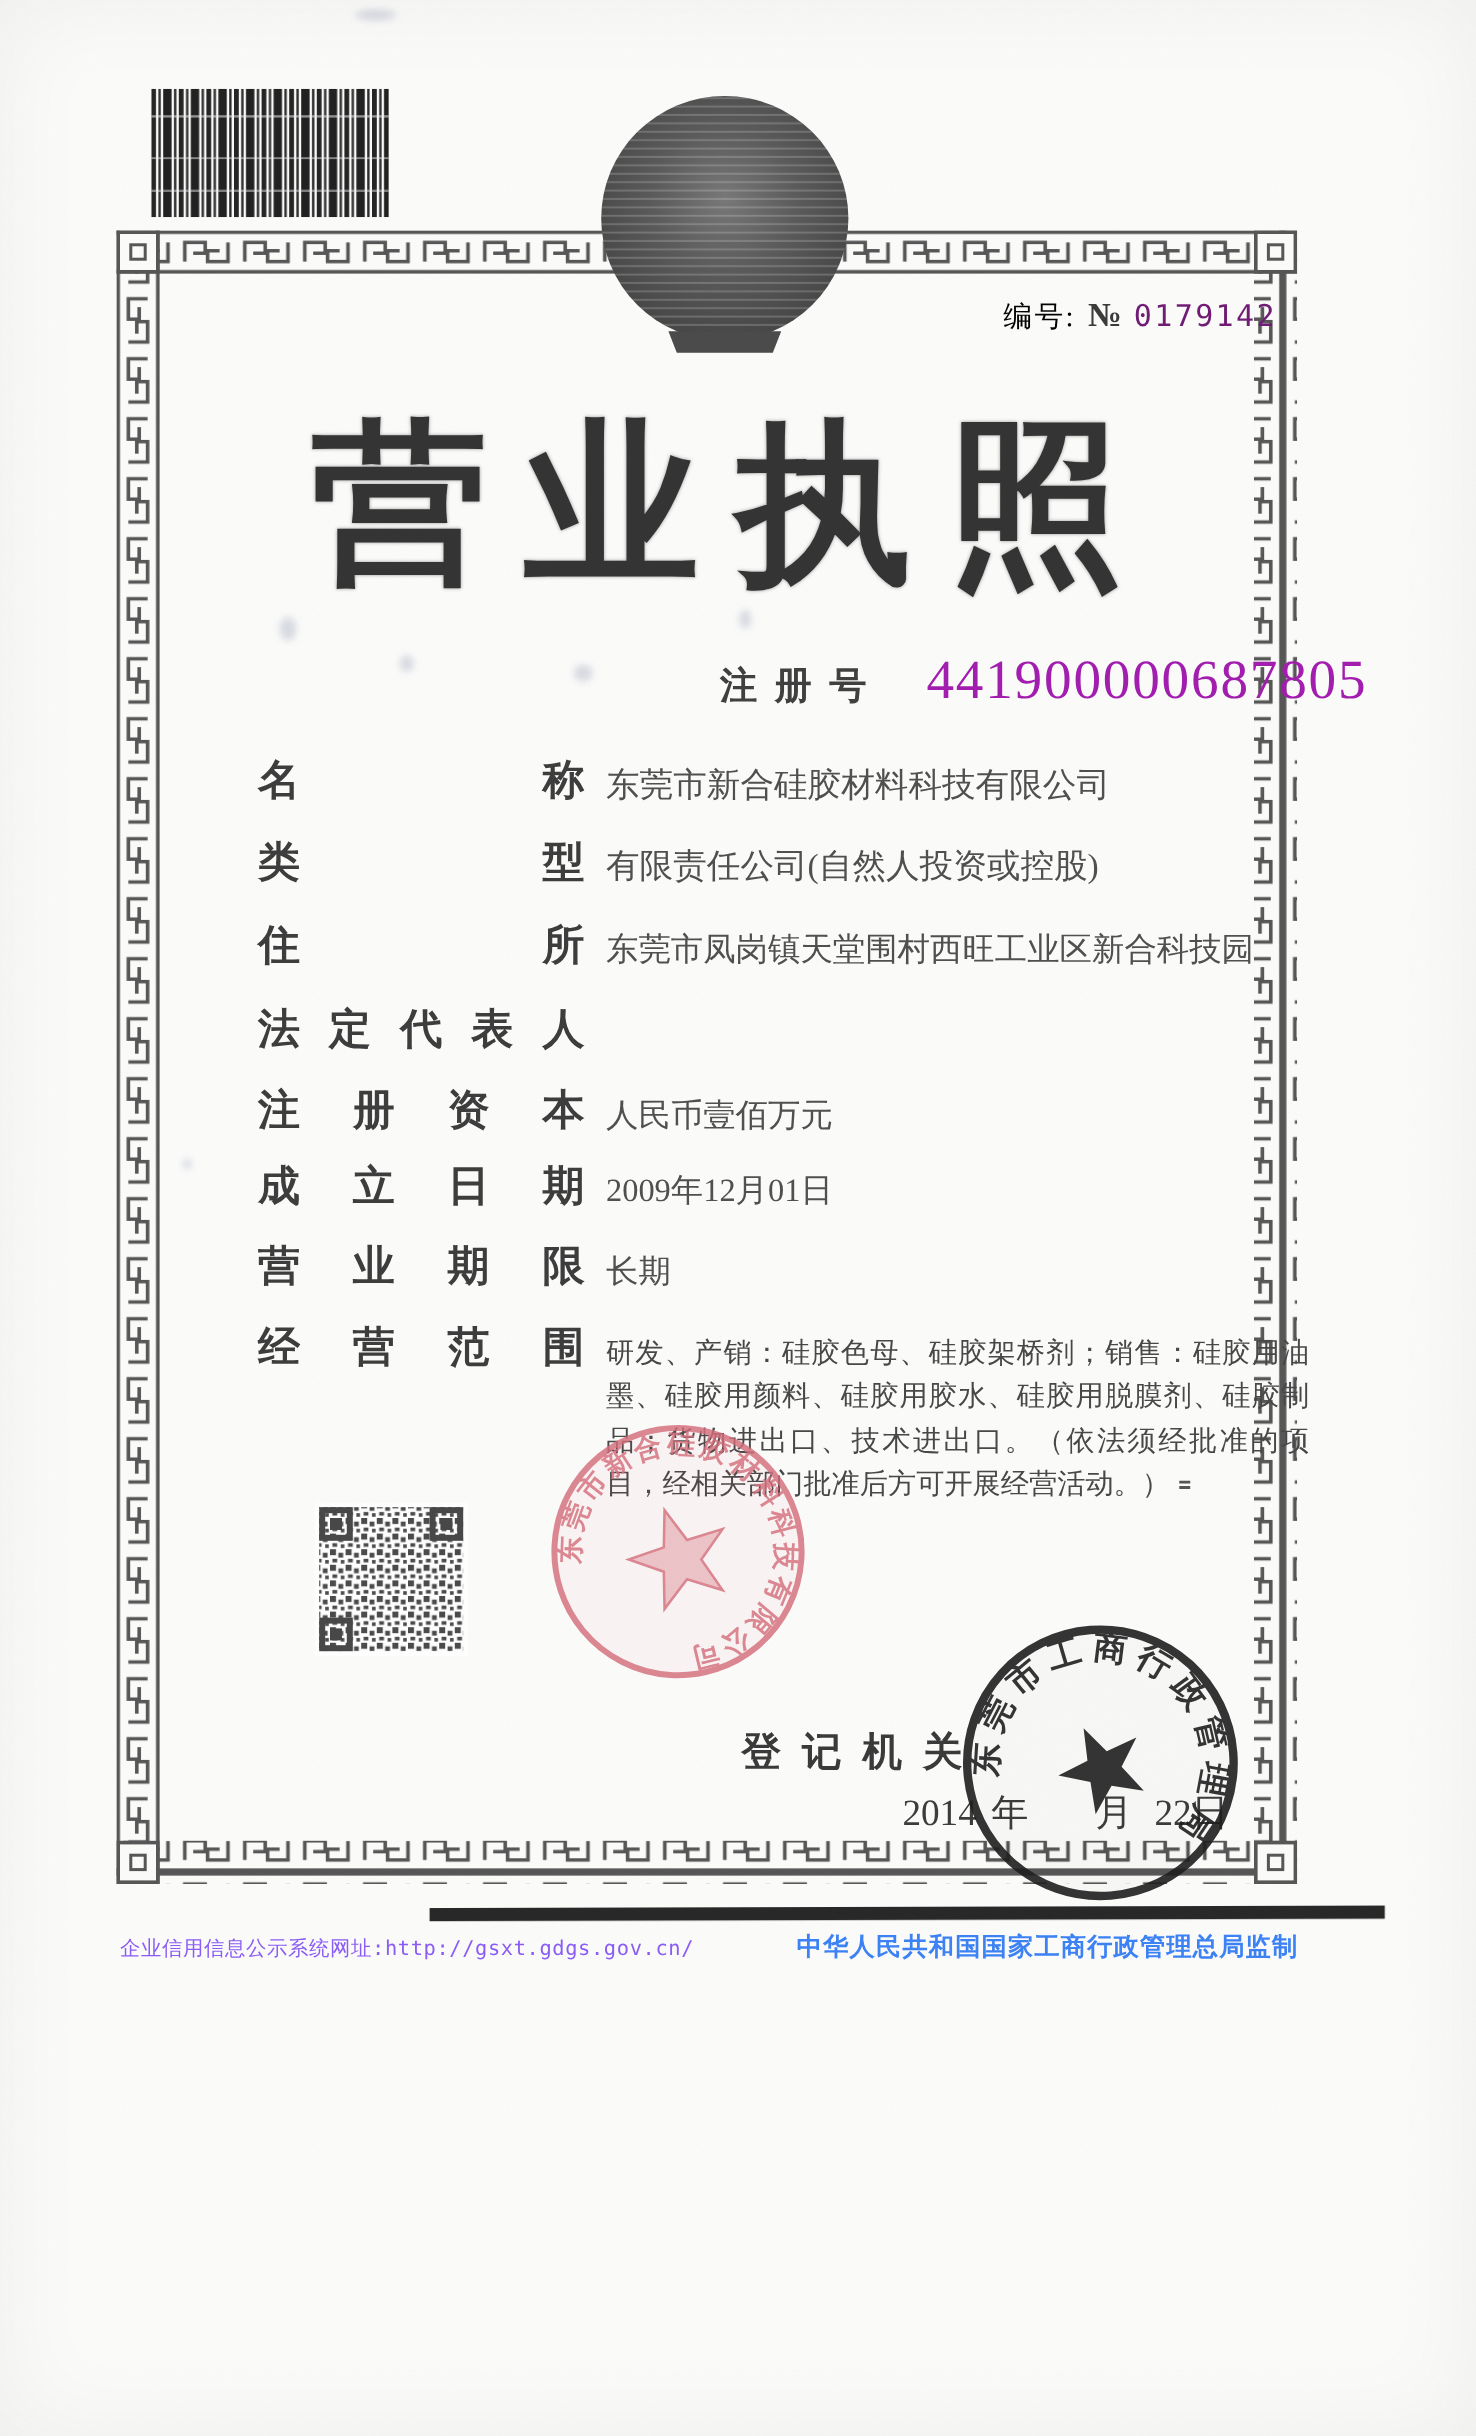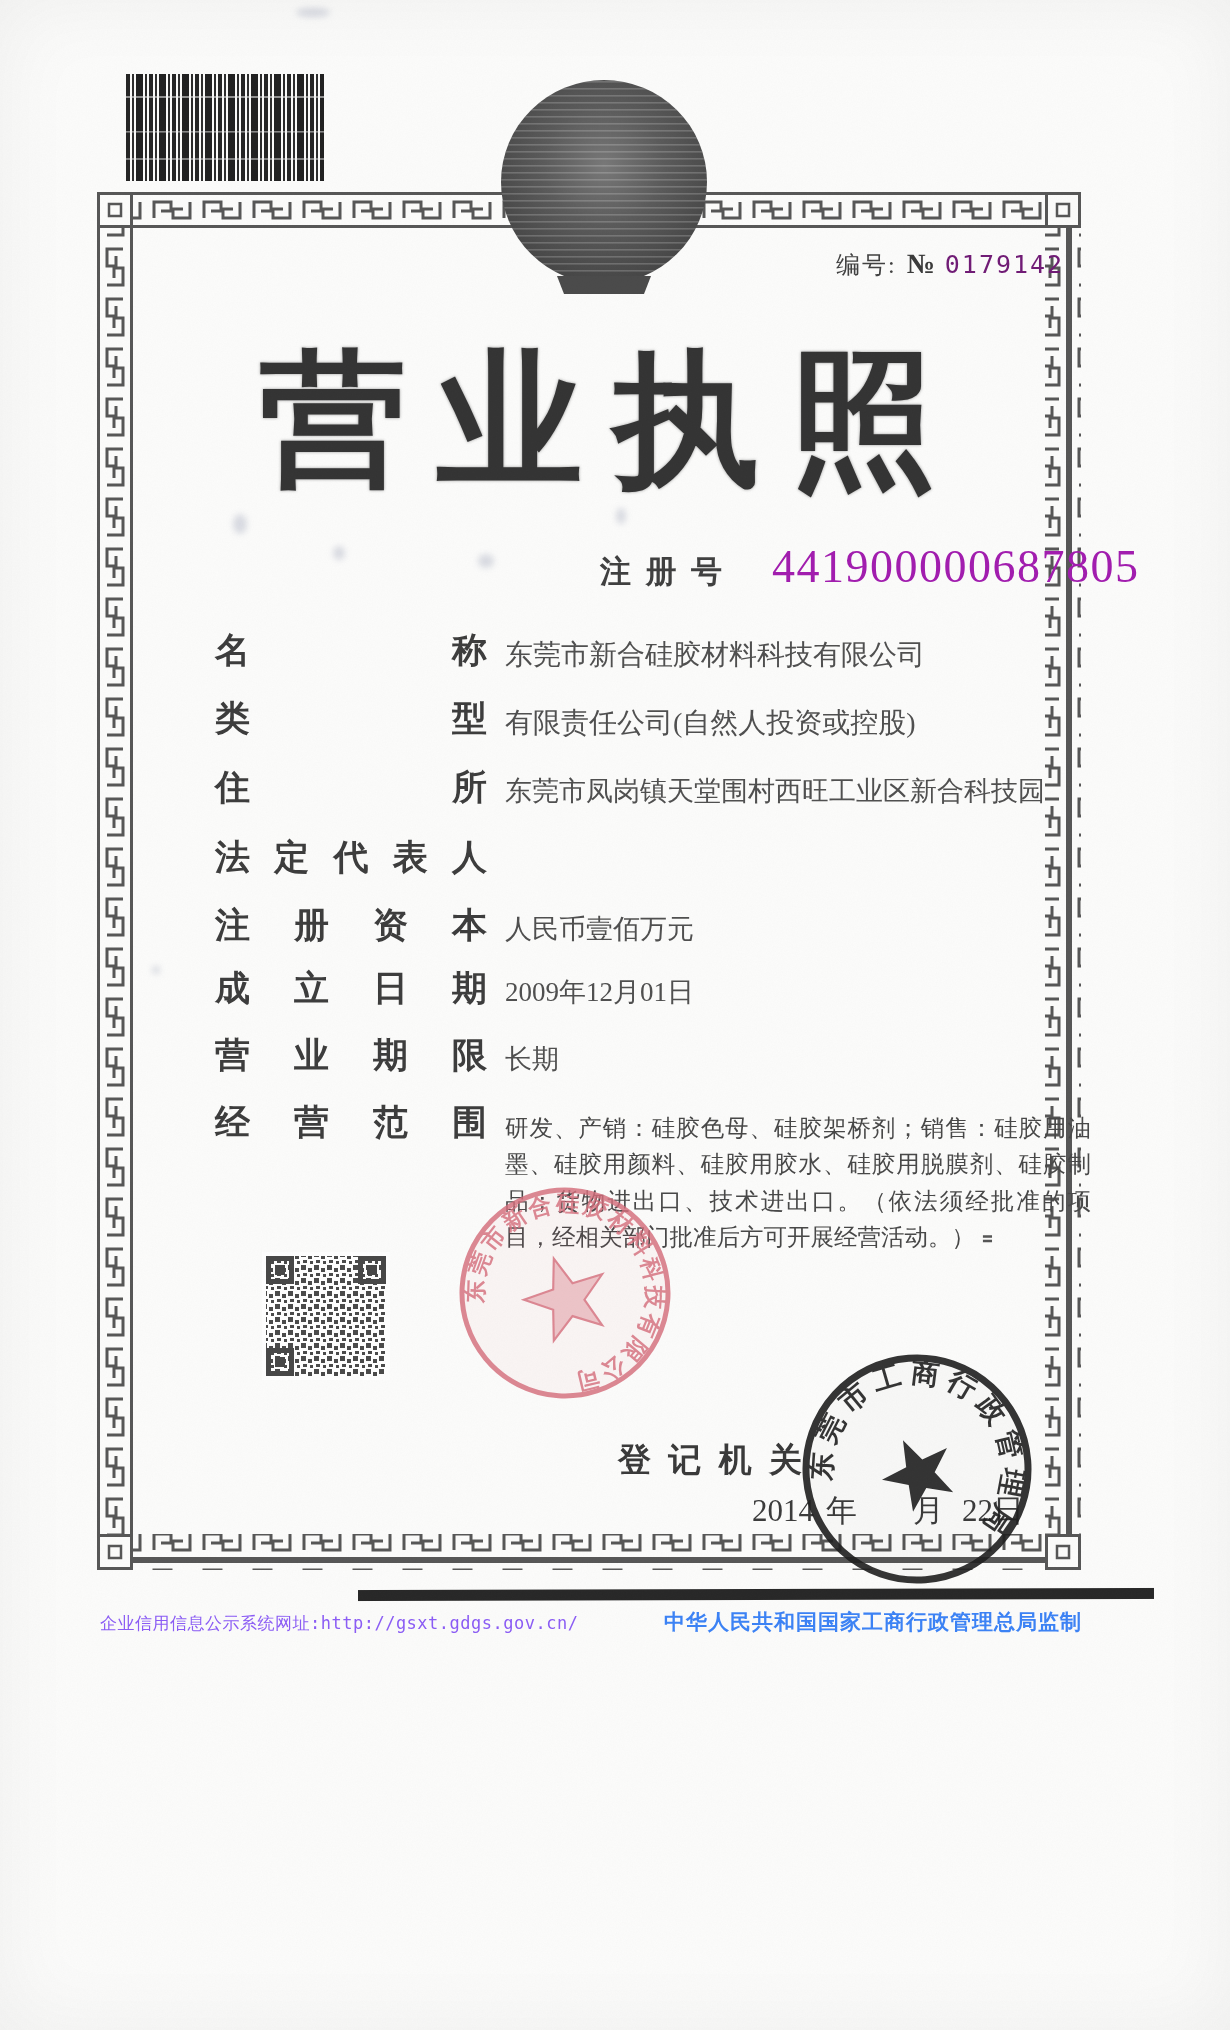--- a/index.html
+++ b/index.html
@@ -13,21 +13,21 @@
     font-family:"Liberation Serif","DejaVu Serif",serif;
     color:#3a3a3a;
   }
   
   .barcode{position:absolute;left:126px;top:74px;z-index:2;}
   .emblem{position:absolute;left:499px;top:78px;z-index:3;}
   .serial{
     position:absolute;left:836px;top:248px;z-index:2;
     display:flex;align-items:baseline;gap:10px;white-space:nowrap;
   }
-  .serial .s-label{font-size:24px;color:#404040;letter-spacing:2px;}
+  .serial .s-label{font-size:24px;color:#000000;letter-spacing:2px;}
   .serial .s-symbol{font-size:28px;font-weight:bold;font-family:"Liberation Serif",serif;}
   .serial .s-number{font-size:25px;letter-spacing:2px;font-family:"DejaVu Sans Mono",monospace;color:#701a75;}
 
   
   .frame{position:absolute;left:97px;top:192px;z-index:1;}
 
   
   .doc-title{
     position:absolute;left:260px;top:345px;width:676px;height:165px;z-index:2;
     display:flex;justify-content:space-between;align-items:flex-start;

